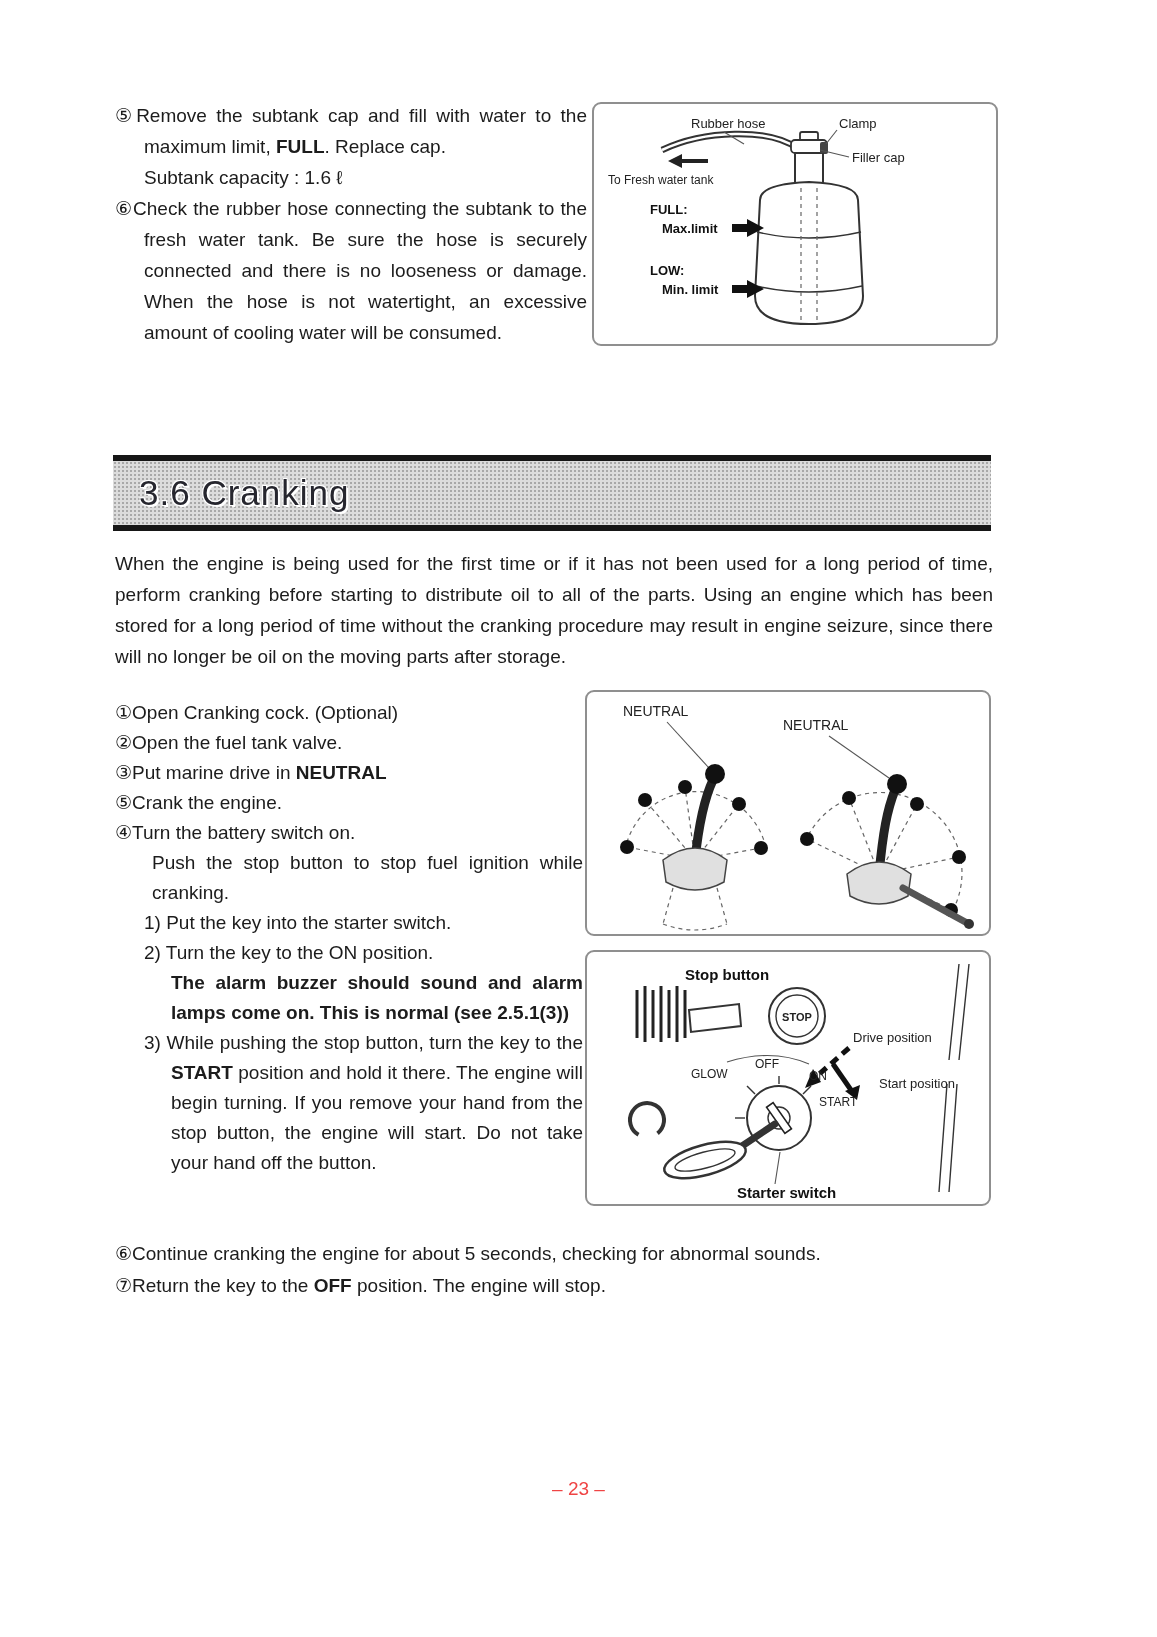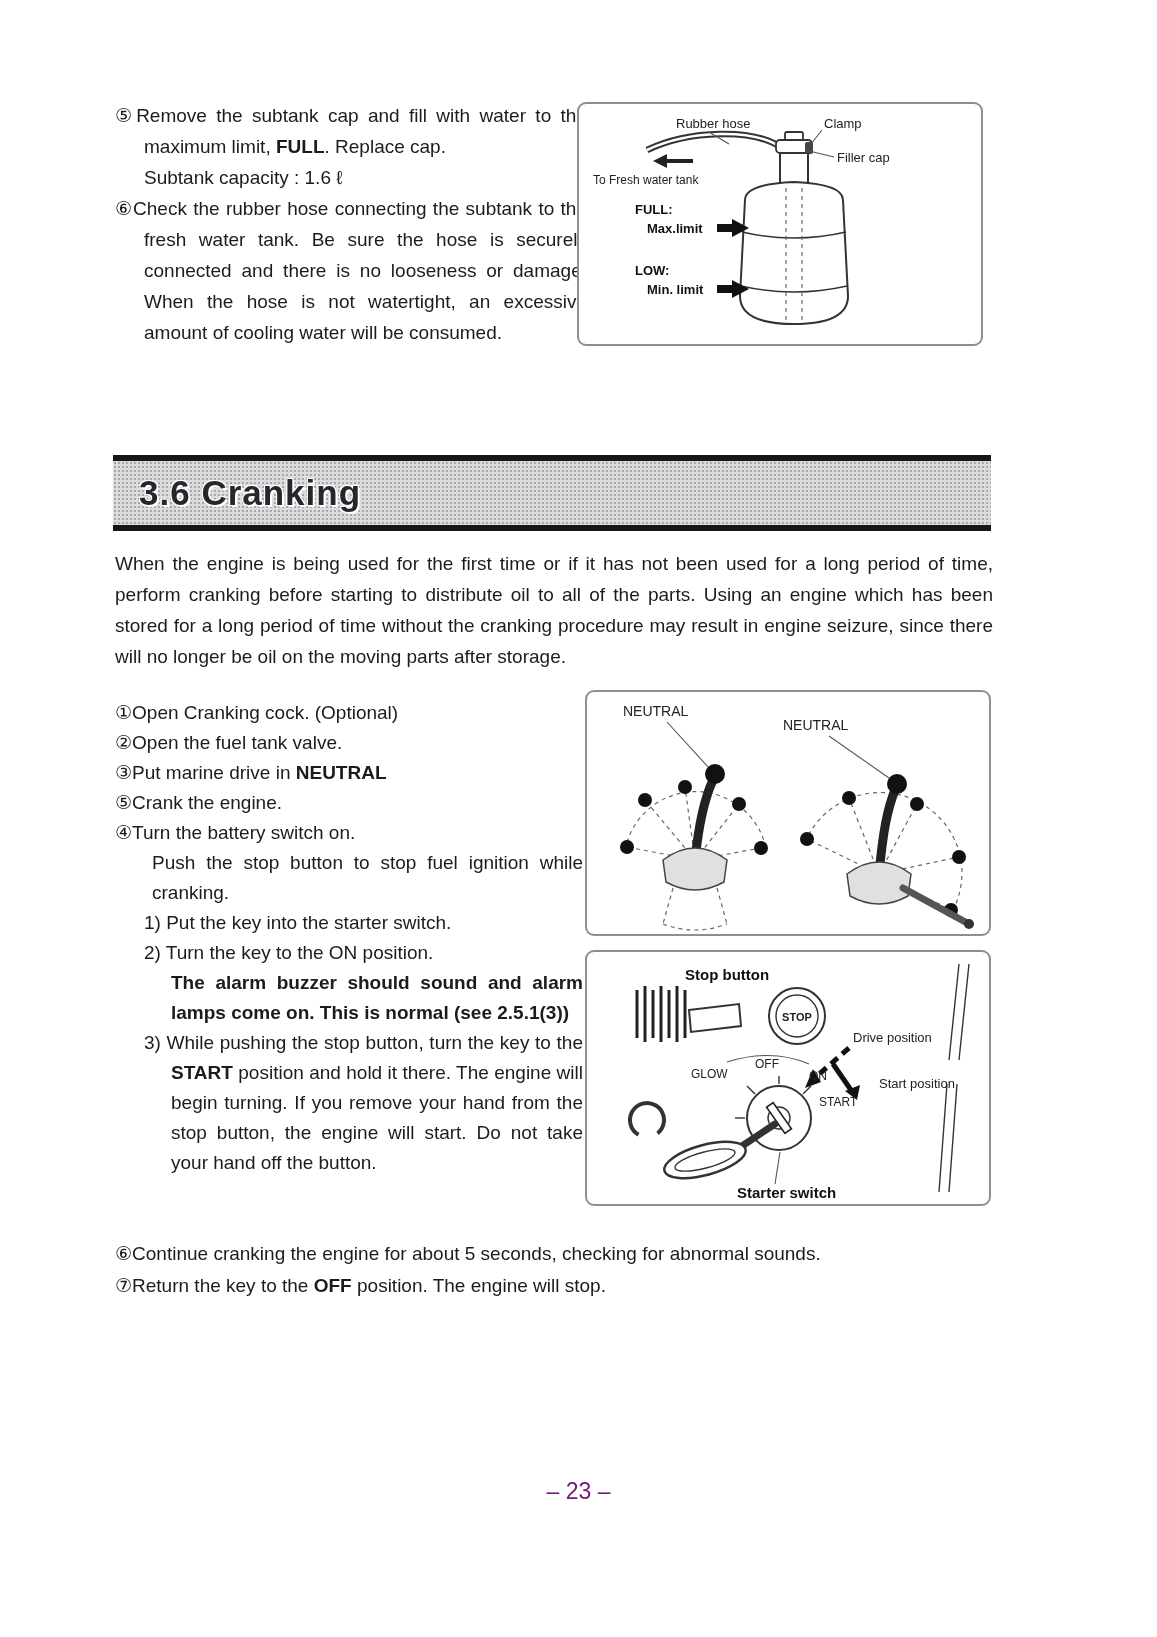--- a/index.html
+++ b/index.html
@@ -25,51 +25,51 @@
 
   .section-band {
     position:absolute; left:113px; top:455px; width:878px; height:76px;
     border-top:6px solid #161616; border-bottom:6px solid #161616;
     background-color:#dcdcdc;
     background-image: radial-gradient(#a8a8a8 0.8px, transparent 1px);
     background-size:4px 4px;
     display:flex; align-items:center;
   }
   .section-band h2 {
-    font-size:35px; font-weight:bold; color:#26262e; margin-left:26px; letter-spacing:1px;
+    font-size:35px; font-weight:normal; color:#26262e; margin-left:26px; letter-spacing:1px;
     text-shadow:1px 1px 0 #fff,-1px -1px 0 #fff,1px -1px 0 #fff,-1px 1px 0 #fff,2px 2px 0 #fff;
   }
 
   svg text { font-family:"Liberation Sans","DejaVu Sans",sans-serif; fill:#222; }
   .lbl   { font-size:13px; }
   .lbl-sm{ font-size:12px; }
   .lbl-b { font-size:13px; font-weight:bold; fill:#111; }
   .lbl-n { font-size:14px; }
   .lbl-big { font-size:15px; font-weight:bold; fill:#111; }
   .ln    { stroke:#555; stroke-width:1.1; fill:none; }
   .draw  { stroke:#333; stroke-width:2; fill:none; }
   .thin  { stroke:#333; stroke-width:1.4; fill:none; }
   .dash  { stroke:#666; stroke-width:1.2; fill:none; stroke-dasharray:4 4; }
 
   .footer { position:absolute; top:1478px; left:0; width:100%; text-align:center;
-            font-size:23px; color:#701a75; }
+            font-size:19px; color:#ef4444; }
 </style>
 </head>
 <body>
 
 <div class="page">
 
   <div class="textcol" style="left:115px; top:100px; width:472px;">
     <p class="step"><span class="marker">⑤</span><span>Remove the subtank cap and fill with water to the maximum limit, </span><b>FULL</b><span>.  Replace cap.</span><br>
       <span>Subtank capacity : 1.6 ℓ</span>
     </p>
     <p class="step"><span class="marker">⑥</span><span>Check the rubber hose connecting the subtank to the fresh water tank. Be sure the hose is securely connected and there is no looseness or damage.  When the hose is not watertight, an excessive amount of cooling water will be consumed.</span></p>
   </div>
 
-  <figure class="figbox" style="left:577px; top:102px; width:406px; height:244px;">
+  <figure class="figbox" style="left:592px; top:102px; width:406px; height:244px;">
     <svg viewBox="0 0 402 240">
 
       <path d="M203,44 C175,24 110,26 68,46" stroke="#333" stroke-width="6.5" fill="none"></path>
       <path d="M203,44 C175,24 110,26 68,46" stroke="#fff" stroke-width="2.5" fill="none"></path>
 
       <rect x="206" y="28" width="18" height="10" rx="2" fill="#fff" stroke="#333" stroke-width="1.8"></rect>
       <rect x="197" y="36" width="36" height="13" rx="4" fill="#fff" stroke="#333" stroke-width="1.8"></rect>
       <rect x="226" y="38" width="8" height="12" rx="2" fill="#444"></rect>
       <path d="M201,49 L201,79 M229,49 L229,79" class="draw"></path>
       <path d="M166,96 Q166,80 215,78 Q264,80 264,96 L269,192 Q269,220 215,220 Q161,220 161,192 Z" fill="#fff" class="draw"></path>

